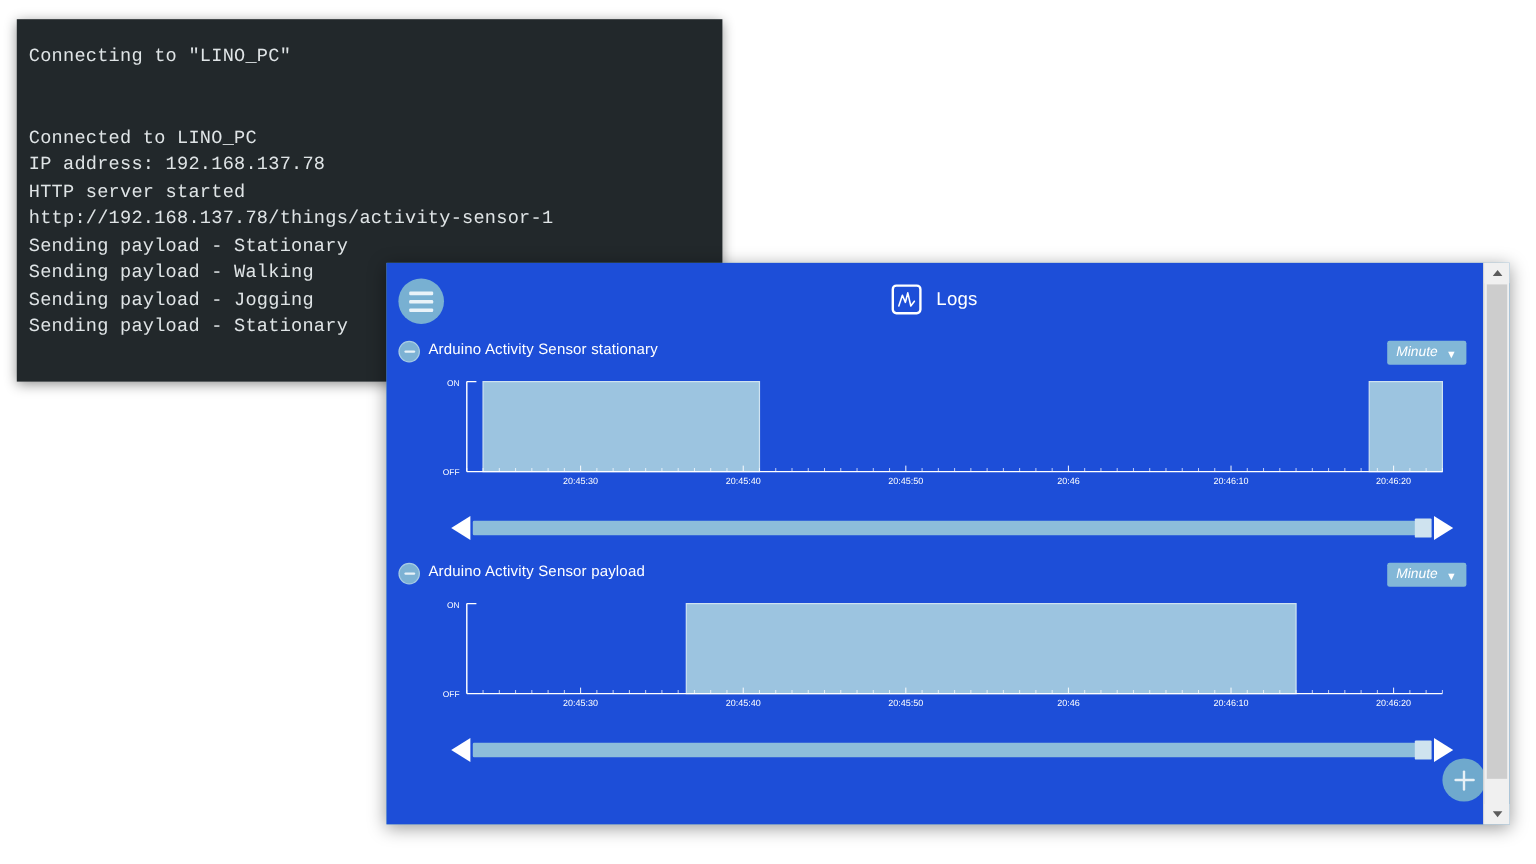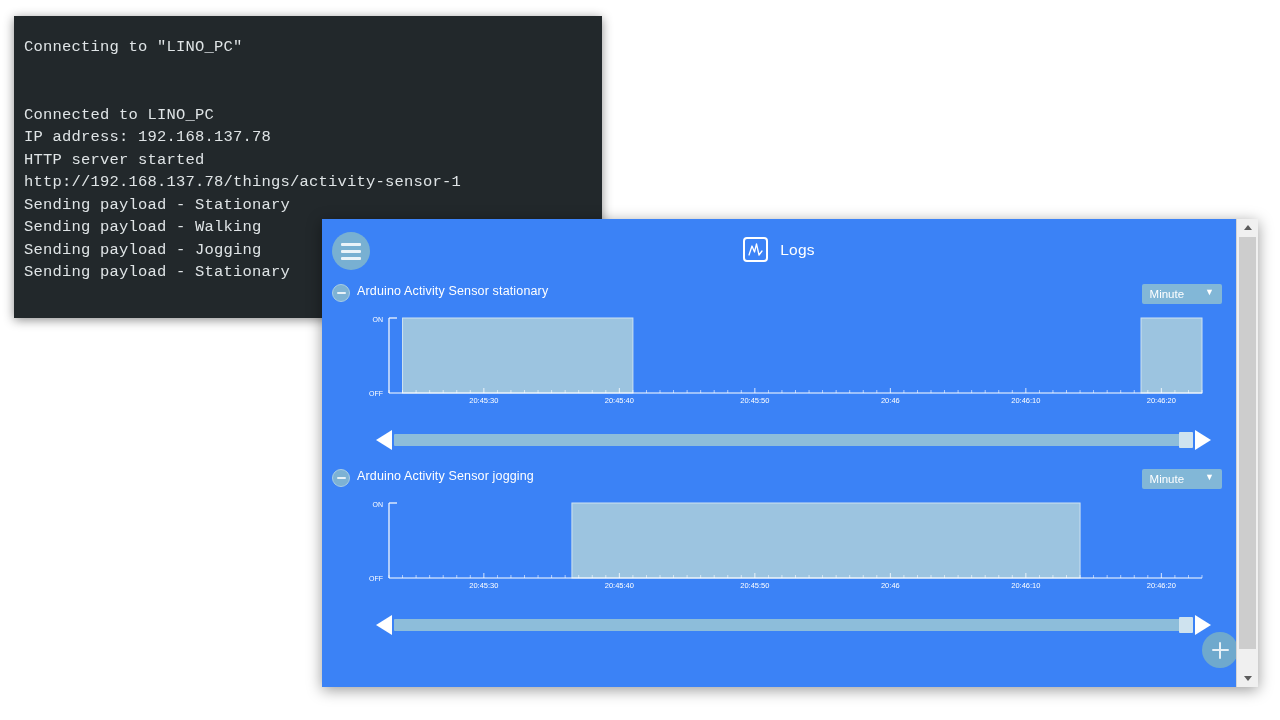--- a/index.html
+++ b/index.html
@@ -59,21 +59,21 @@
     background: #5a9bc8;
     box-shadow: 0 3px 14px rgba(0,0,0,0.40);
     overflow: hidden;
   }
   .app-inner {
     position: absolute;
     left: 0;
     top: 0;
     width: 914px;
     height: 468px;
-    background: #3b82f6;
+    background: #1d4ed8;
     overflow: hidden;
   }
 
   
   .app-header {
     position: absolute;
     left: 0;
     top: 0;
     width: 914px;
     height: 64px;
@@ -168,24 +168,25 @@
   .period-select {
     position: absolute;
     right: 14px;
     top: 0;
     background: #82b7d7;
     color: #ffffff;
     font-size: 11.5px;
     padding: 4px 8px;
     border-radius: 2px;
     display: flex;
-    align-items: flex-start;
-    gap: 21px;
+    align-items: flex-end;
+    gap: 7px;
     cursor: pointer;
     white-space: nowrap;
+    font-style: italic;
   }
   .period-select .caret { font-size: 9px; line-height: 1; }
 
   
   .chart-area {
     position: absolute;
     left: 0;
     top: 26px;
     width: 914px;
     height: 110px;
@@ -433,21 +434,21 @@
           <span class="slider-handle"></span>
           <span class="tri tri-right"></span>
         </div>
       </div>
 
       <div class="log-block second">
         <div class="log-head">
           <span class="remove-icon">
             <span class="dash"></span>
           </span>
-          <span class="log-title">Arduino Activity Sensor jogging</span>
+          <span class="log-title">Arduino Activity Sensor payload</span>
         </div>
         <div class="period-select">
           <span>Minute</span>
           <span class="caret">▼</span>
         </div>
         <div class="chart-area">
           <svg class="chart-svg" id="chart-1" width="914" height="110">
               <text x="61" y="12" text-anchor="end" font-size="7" fill="#ffffff" font-family="&quot;Liberation Sans&quot;, sans-serif">ON</text>
               <text x="61" y="86" text-anchor="end" font-size="7" fill="#ffffff" font-family="&quot;Liberation Sans&quot;, sans-serif">OFF</text>
               <rect x="249.925" y="8" width="508.12499999999994" height="75" fill="#9cc4e0" stroke="#cfe3f1" stroke-width="1"></rect>

